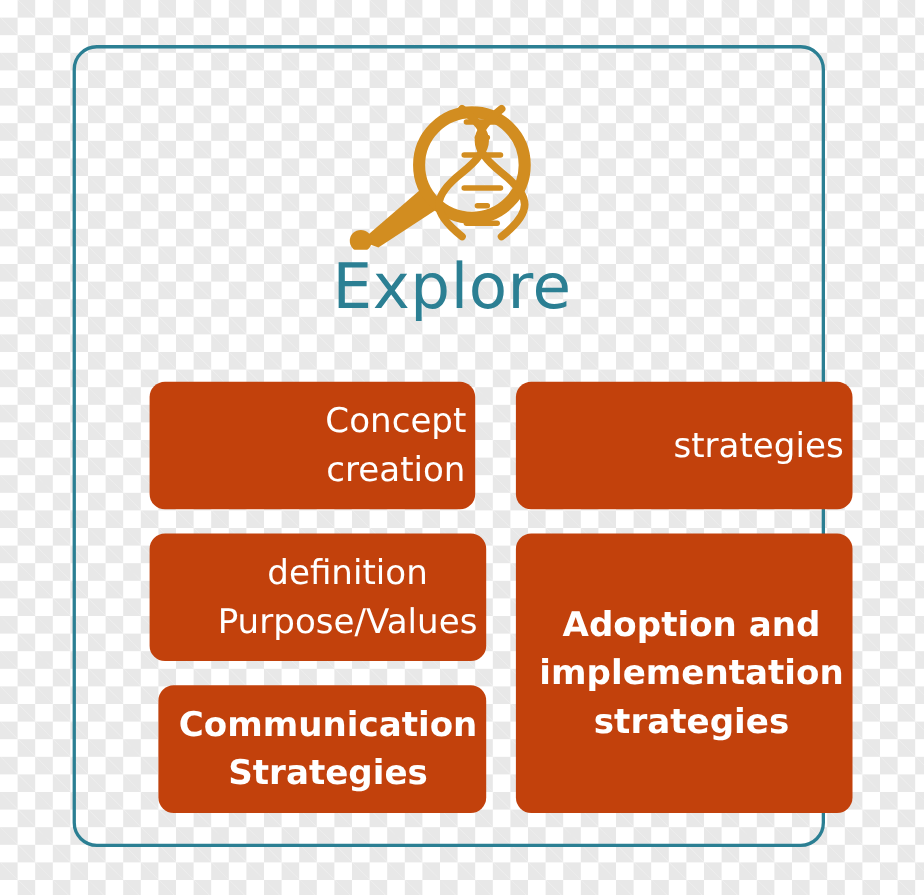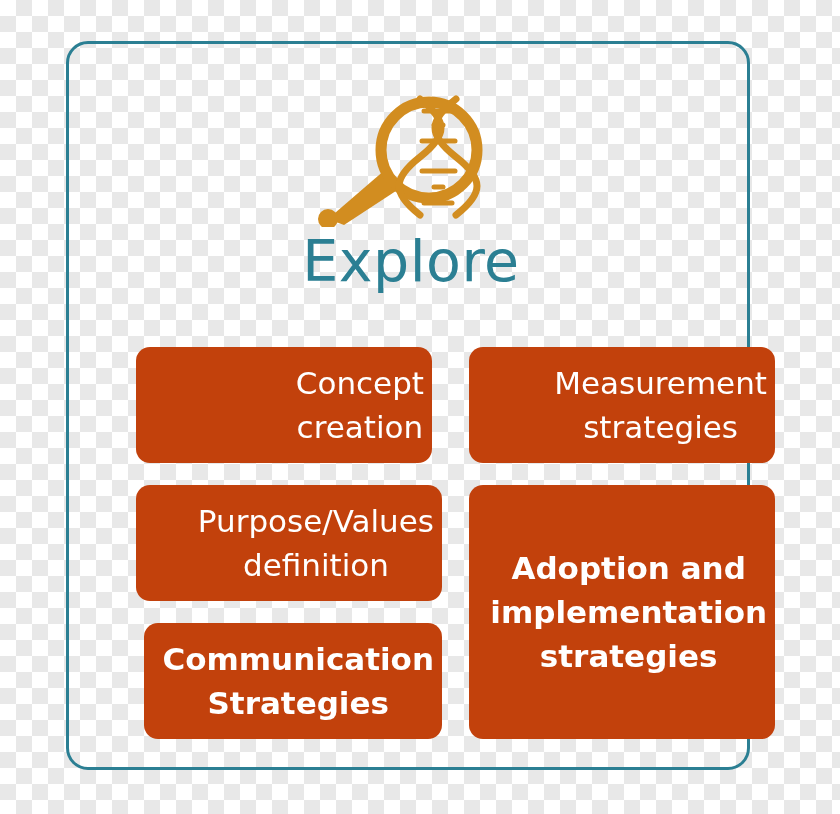--- a/index.html
+++ b/index.html
@@ -126,29 +126,28 @@
 
     <div class="chip" id="chip-concept">
       <div>
         <span>Concept</span>
         <span>creation</span>
       </div>
     </div>
 
     <div class="chip" id="chip-measurement">
       <div>
-        <span>Measurement</span>
         <span>strategies</span>
       </div>
     </div>
 
     <div class="chip" id="chip-purpose">
       <div>
+        <span>definition</span>
         <span>Purpose/Values</span>
-        <span>definition</span>
       </div>
     </div>
 
     <div class="chip" id="chip-communication">
       <div>
         <span>Communication</span>
         <span>Strategies</span>
       </div>
     </div>
 

